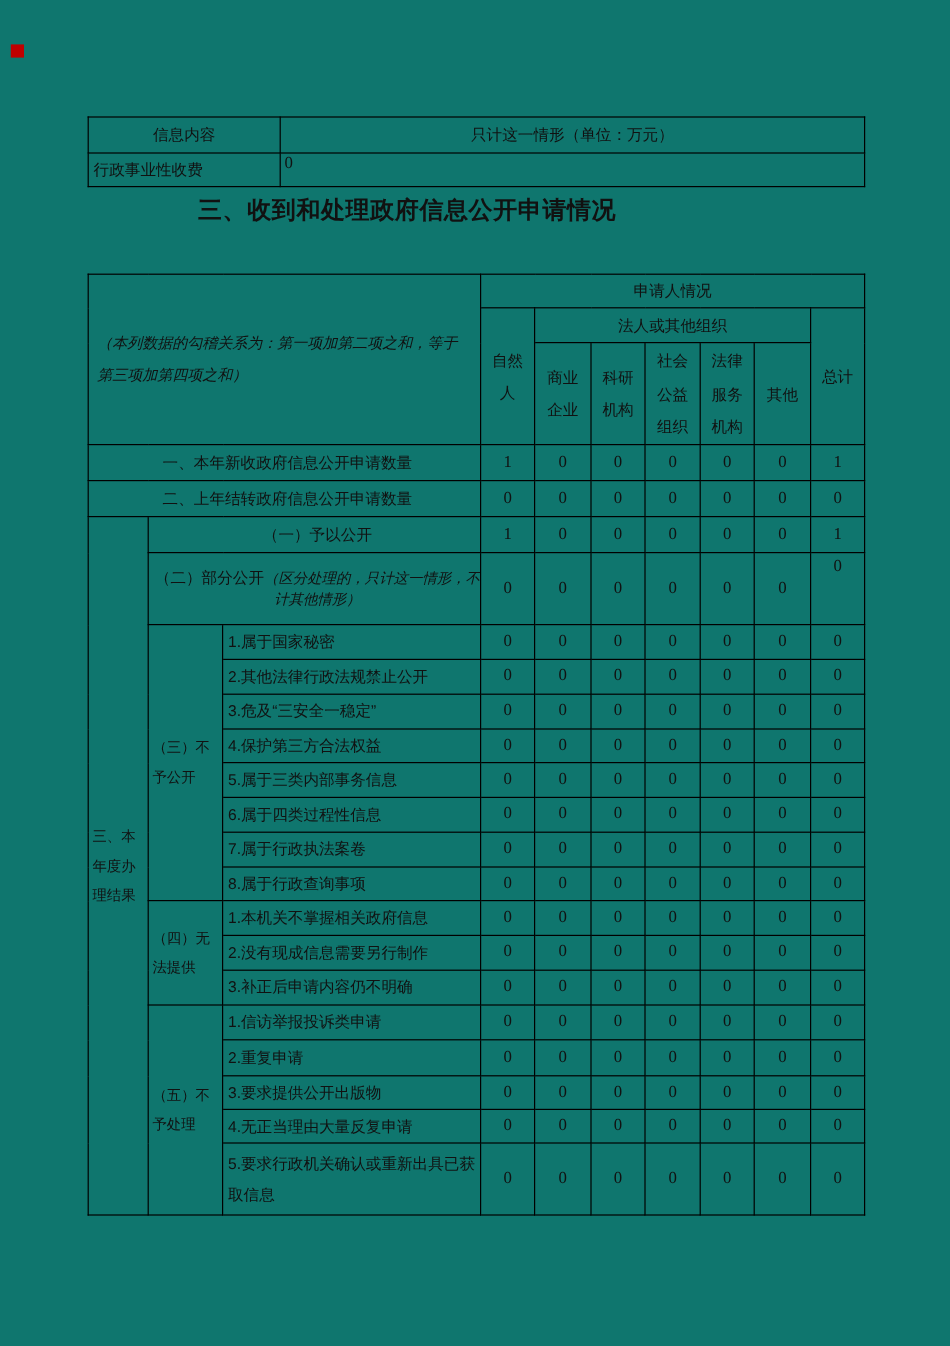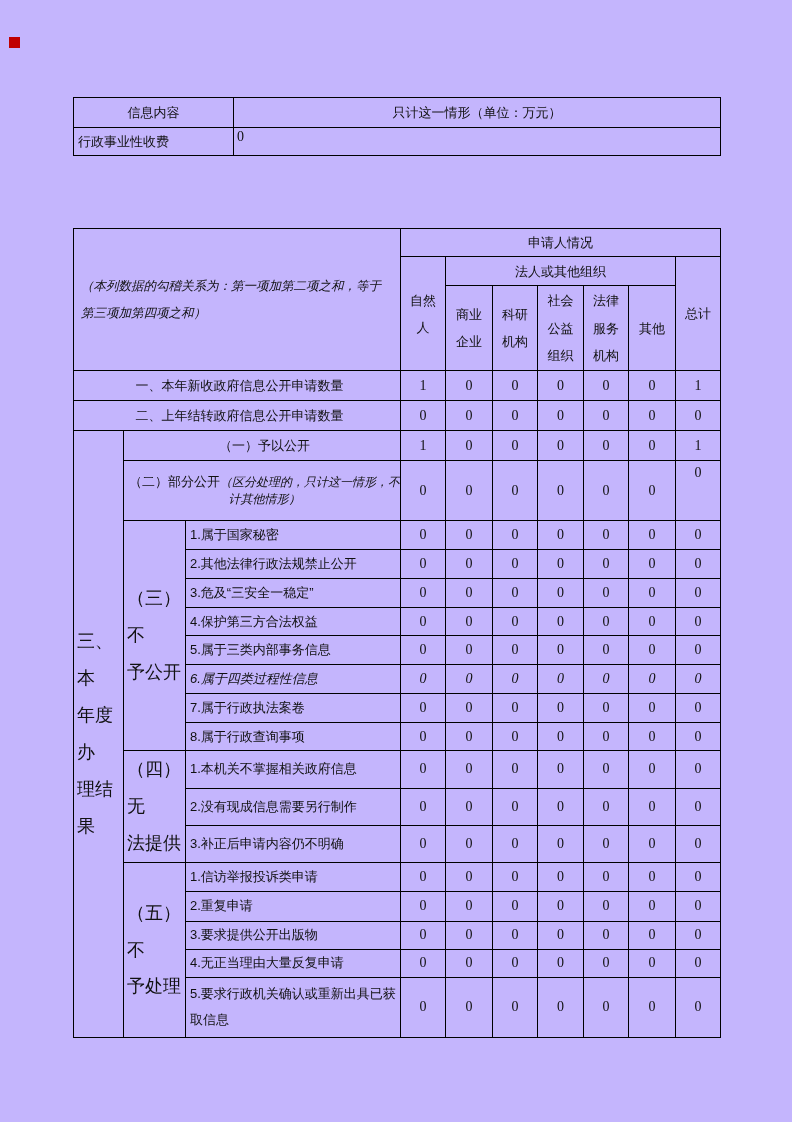--- a/index.html
+++ b/index.html
@@ -3,21 +3,21 @@
 <meta charset="utf-8">
 <style>
   * { margin: 0; padding: 0; box-sizing: border-box; }
   html, body { background: #ffffff; }
   body {
     width: 792px; height: 1122px;
     font-family: "Liberation Sans", sans-serif;
     color: #111;
     position: relative;
   }
-  .page { position: relative; width: 792px; height: 1122px; background: #c4b5fd; overflow: hidden; }
+  .page { position: relative; width: 792px; height: 1122px; background: #0f766e; overflow: hidden; }
 
   .red-marker { position: absolute; left: 9px; top: 37px; width: 11px; height: 11px; }
 
   table { border-collapse: collapse; table-layout: fixed; }
   td { border: 1px solid #000; padding: 0; overflow: hidden; }
 
   
   .fee-table { position: absolute; left: 73px; top: 97px; width: 647px; }
   .fee-head { font-size: 13px; text-align: center; vertical-align: middle; }
   .fee-label { font-size: 13px; text-align: left; vertical-align: middle; padding-left: 4px; }
@@ -36,21 +36,21 @@
   .note-cell {
     font-family: "Liberation Serif", serif; font-style: italic;
     font-size: 12.5px; line-height: 2.15;
     text-align: left; vertical-align: middle;
     padding-left: 7px; padding-right: 4px;
     white-space: pre-line;
   }
   .colhead { font-size: 13px; text-align: center; vertical-align: middle; line-height: 2.1; margin-left: 40px; }
   .rowlabel { font-size: 13px; text-align: center; vertical-align: middle; padding-left: 5px; }
   .itemlabel { font-size: 13px; text-align: left; vertical-align: middle; padding-left: 4px; line-height: 2.0; }
-  .grouplabel { font-size: 18px; text-align: left; vertical-align: middle; padding-left: 3px; line-height: 2.05; white-space: pre-line; }
+  .grouplabel { font-size: 12px; text-align: left; vertical-align: middle; padding-left: 3px; line-height: 2.05; white-space: pre-line; }
   .num { font-family: "Liberation Serif", serif; font-size: 14px; text-align: center; vertical-align: middle; }
   .num.top { vertical-align: top; padding-top: 4px; }
   .note-inline { font-family: "Liberation Serif", serif; font-style: italic; font-weight: normal; font-size: 12px; }
 </style>
 </head>
 <body>
 
 <div class="page">
 
   <div class="red-marker" style="background: rgb(192, 0, 0);"></div>
@@ -65,20 +65,21 @@
       <td class="fee-head">信息内容</td>
       <td class="fee-head">只计这一情形（单位：万元）</td>
     </tr>
     <tr style="height:28px">
       <td class="fee-label">行政事业性收费</td>
       <td class="fee-value">0</td>
     </tr>
   </tbody>
     </table>
 
+  <div class="section-title">三、收到和处理政府信息公开申请情况</div>
 
   <table class="main-table">
     <colgroup>
       <col style="width:50px">
         <col style="width:62px">
         <col style="width:215px">
       <col style="width:45px">
         <col style="width:47px">
         <col style="width:45px">
       <col style="width:46px">
@@ -199,21 +200,21 @@
         <tr style="height: 29px;">
           <td class="itemlabel">5.属于三类内部事务信息</td>
           <td class="num">0</td>
           <td class="num">0</td>
           <td class="num">0</td>
           <td class="num">0</td>
           <td class="num">0</td>
           <td class="num">0</td>
           <td class="num">0</td>
         </tr>
-        <tr style="height: 29px; font-style: italic;">
+        <tr style="height: 29px;">
           <td class="itemlabel">6.属于四类过程性信息</td>
           <td class="num">0</td>
           <td class="num">0</td>
           <td class="num">0</td>
           <td class="num">0</td>
           <td class="num">0</td>
           <td class="num">0</td>
           <td class="num">0</td>
         </tr>
         <tr style="height: 29px;">

